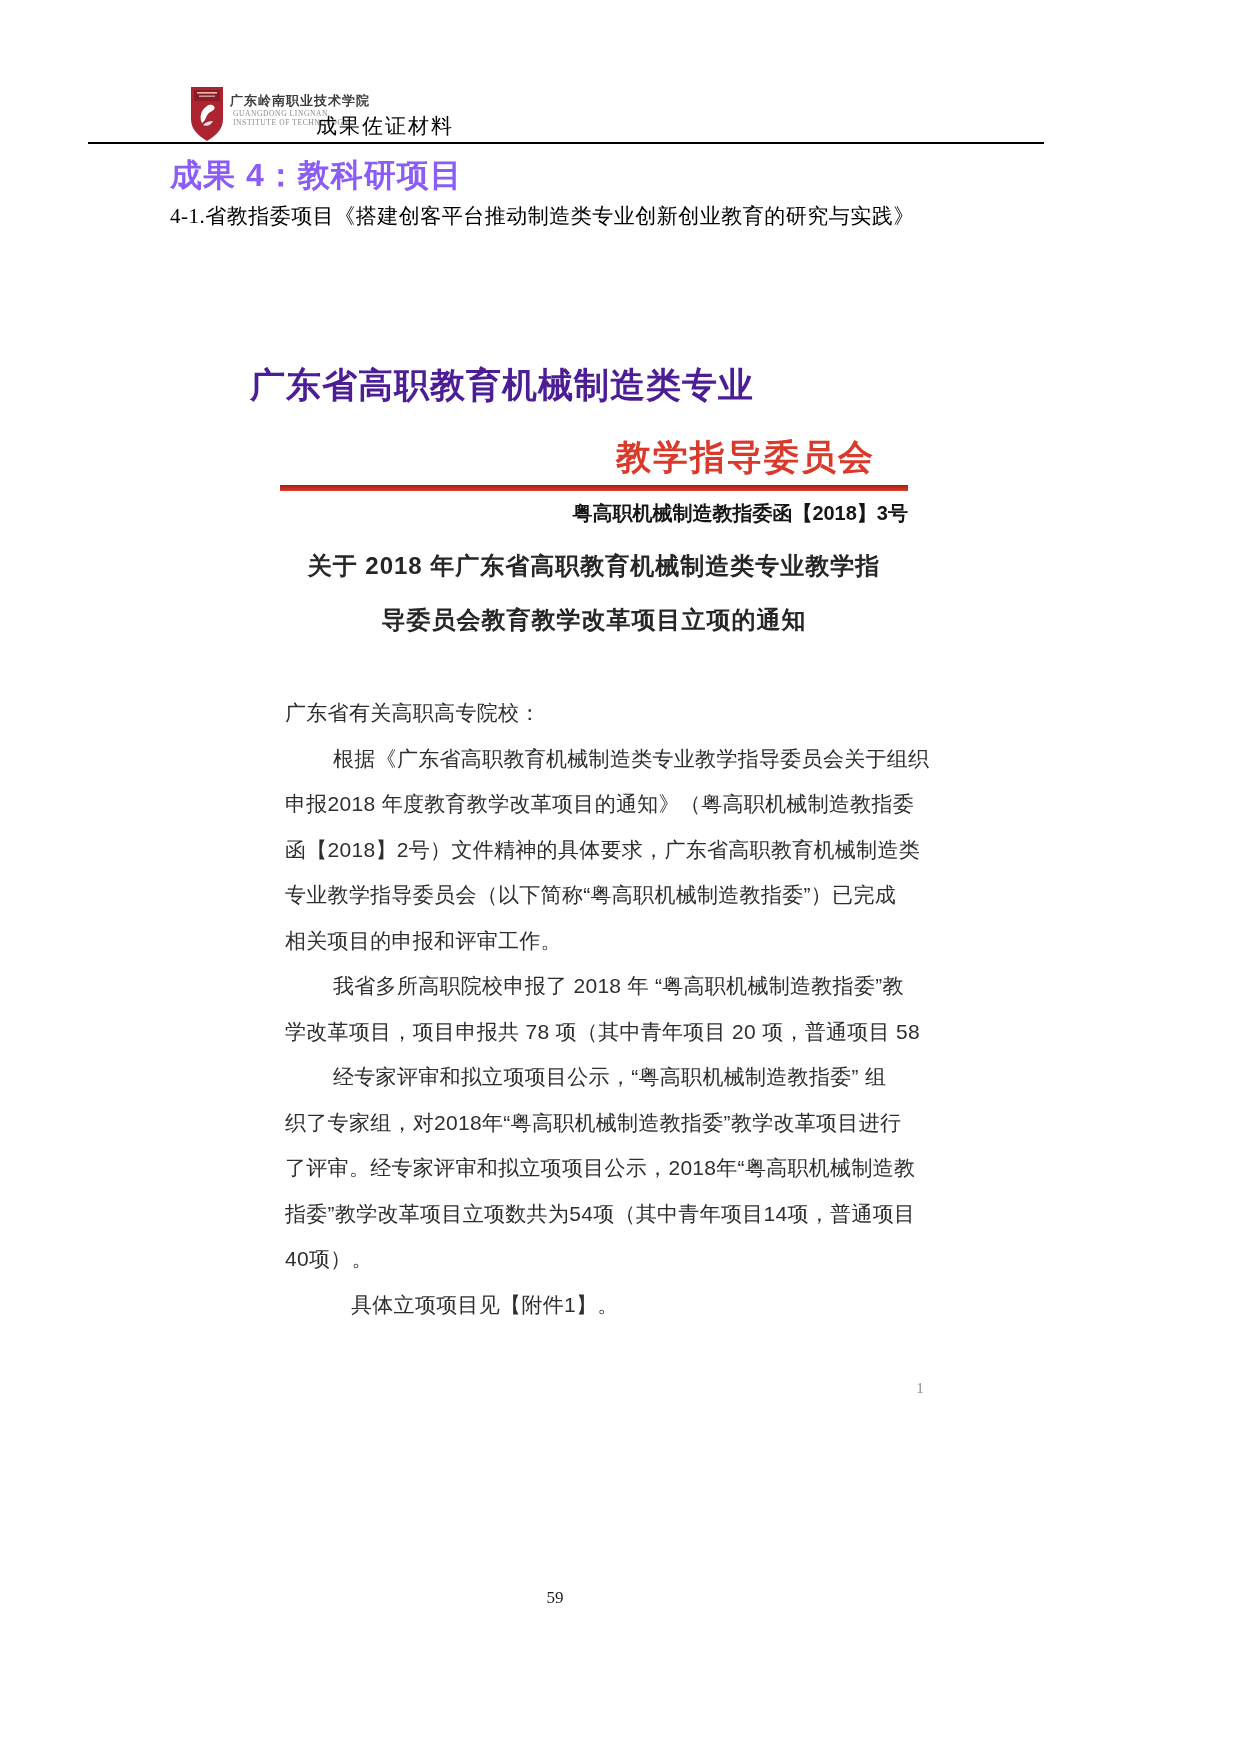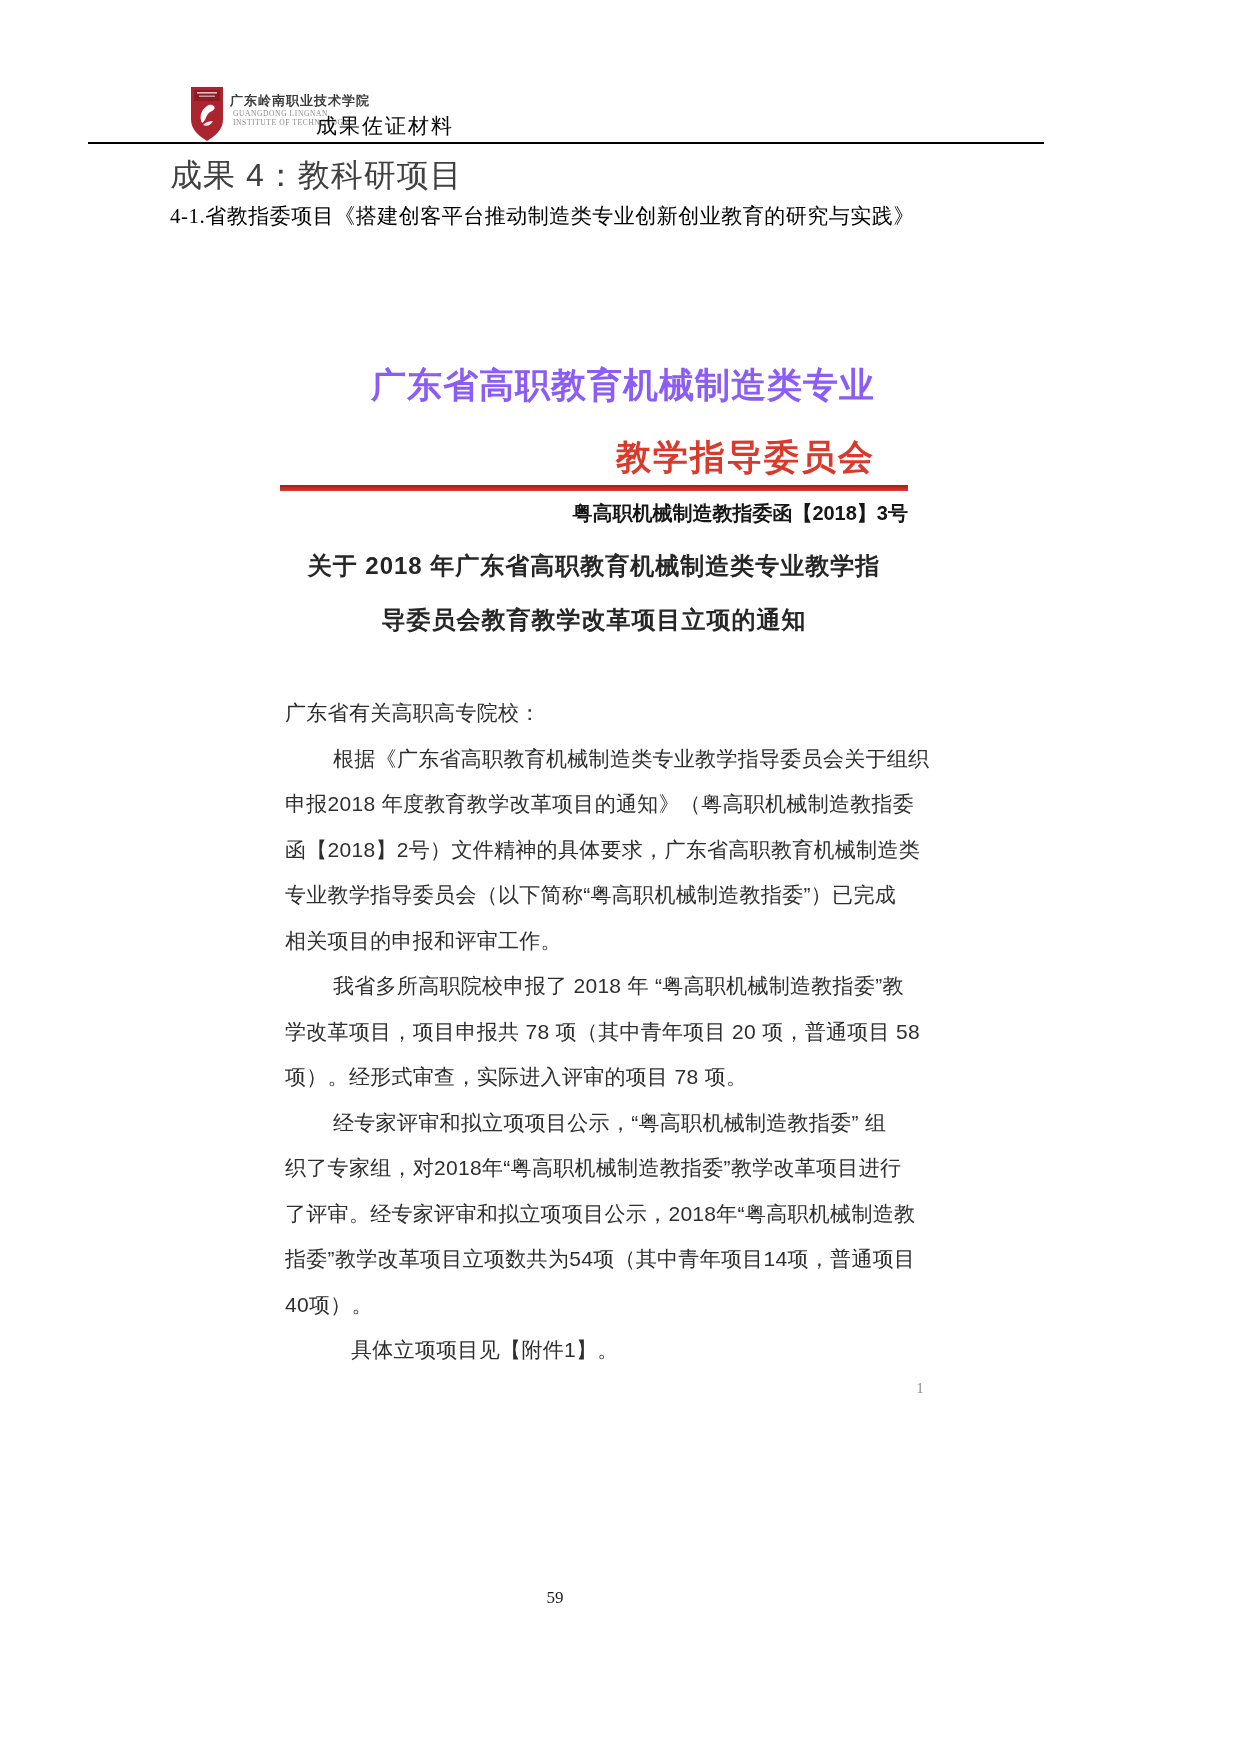--- a/index.html
+++ b/index.html
@@ -27,33 +27,33 @@
     position:absolute;left:316px;top:112px;
     font-size:21px;color:#060606;letter-spacing:2px;
     font-family:"Liberation Serif", serif;
   }
   .header-rule{
     position:absolute;left:88px;top:142px;width:1064px;height:2px;background:#000;
   }
   
   .section-title{
     position:absolute;left:170px;top:154px;
-    font-size:32px;font-weight:normal;color:#404040;letter-spacing:1px;
+    font-size:32px;font-weight:bold;color:#8b5cf6;letter-spacing:1px;
   }
   .section-subtitle{
     position:absolute;left:170px;top:202px;
     font-size:21px;color:#000;letter-spacing:0.5px;
     font-family:"Liberation Serif", serif;
     white-space:nowrap;
   }
   
   .scan{position:absolute;left:0;top:0;width:1240px;height:1753px;}
   .org-title-1{
     position:absolute;left:250px;top:362px;width:625px;
-    text-align:right;font-size:35px;font-weight:bold;color:#8b5cf6;
+    text-align:left;font-size:35px;font-weight:bold;color:#4c1d95;
     letter-spacing:1px;white-space:nowrap;
   }
   .org-title-2{
     position:absolute;left:250px;top:434px;width:625px;
     text-align:right;font-size:35px;font-weight:bold;color:#d93a2c;
     letter-spacing:2px;white-space:nowrap;
   }
   .red-rule{
     position:absolute;left:280px;top:485px;width:628px;height:6px;
     background:linear-gradient(#9e1f15,#e2392c);
@@ -131,21 +131,20 @@
 
     <div class="scan-body">
       <div class="line">广东省有关高职高专院校：</div>
       <div class="line indent-2">根据《广东省高职教育机械制造类专业教学指导委员会关于组织</div>
       <div class="line">申报2018 年度教育教学改革项目的通知》（粤高职机械制造教指委</div>
       <div class="line">函【2018】2号）文件精神的具体要求，广东省高职教育机械制造类</div>
       <div class="line">专业教学指导委员会（以下简称“粤高职机械制造教指委”）已完成</div>
       <div class="line">相关项目的申报和评审工作。</div>
       <div class="line indent-2">我省多所高职院校申报了 2018 年 “粤高职机械制造教指委”教</div>
       <div class="line">学改革项目，项目申报共 78 项（其中青年项目 20 项，普通项目 58</div>
-      <div class="line">项）。经形式审查，实际进入评审的项目 78 项。</div>
       <div class="line indent-2">经专家评审和拟立项项目公示，“粤高职机械制造教指委” 组</div>
       <div class="line">织了专家组，对2018年“粤高职机械制造教指委”教学改革项目进行</div>
       <div class="line">了评审。经专家评审和拟立项项目公示，2018年“粤高职机械制造教</div>
       <div class="line">指委”教学改革项目立项数共为54项（其中青年项目14项，普通项目</div>
       <div class="line">40项）。</div>
       <div class="line indent-3">具体立项项目见【附件1】。</div>
     </div>
 
     <div class="scan-page-number">1</div>
   </div>

